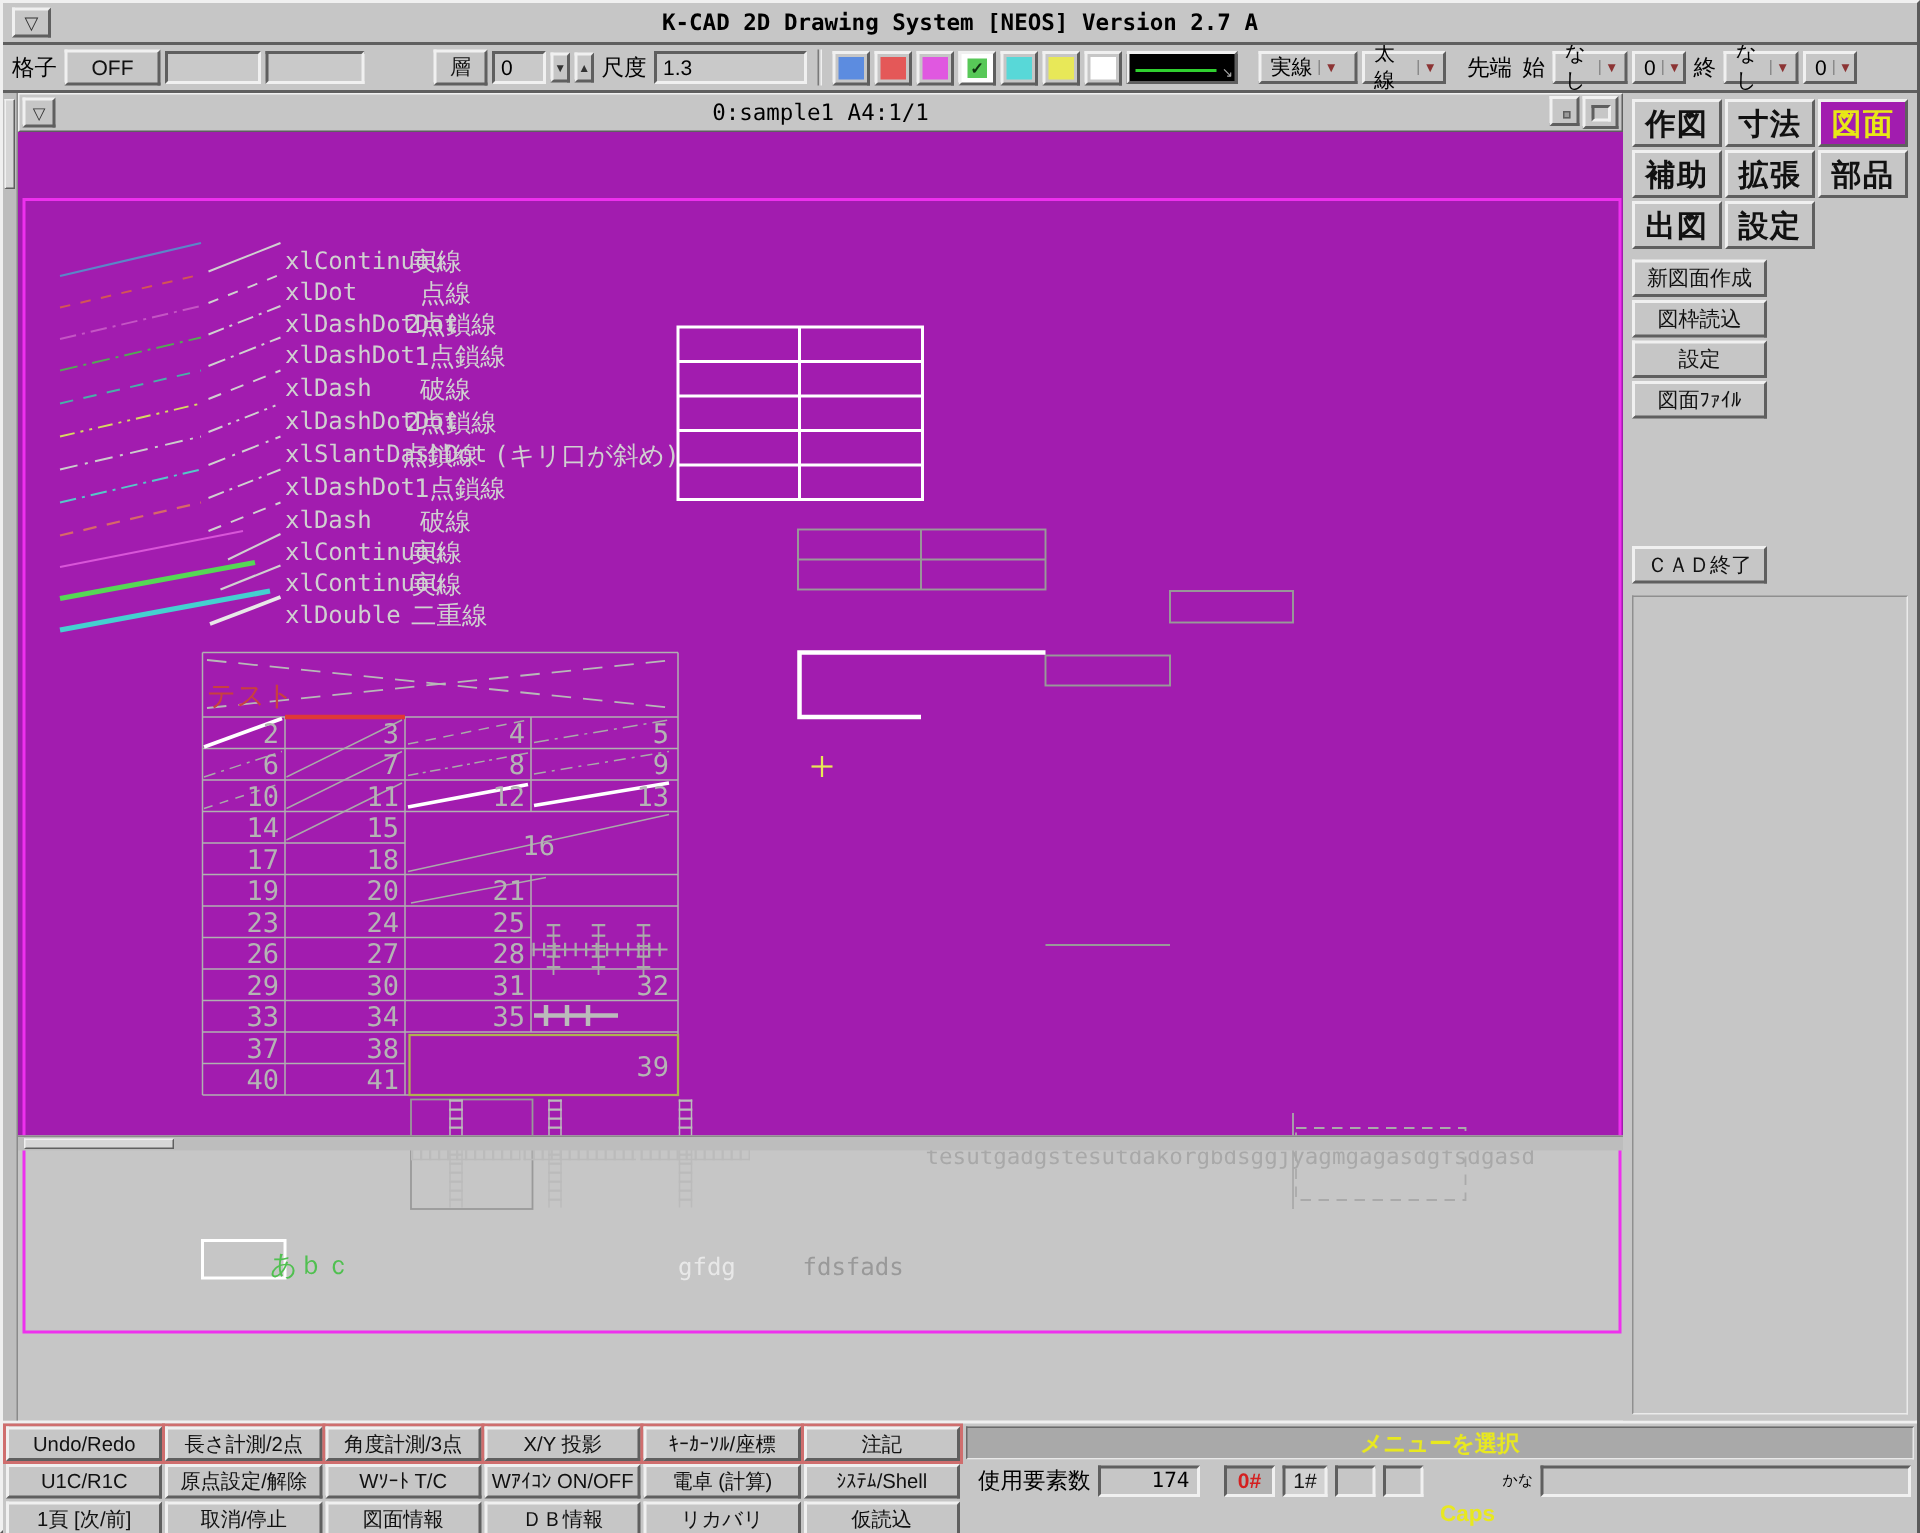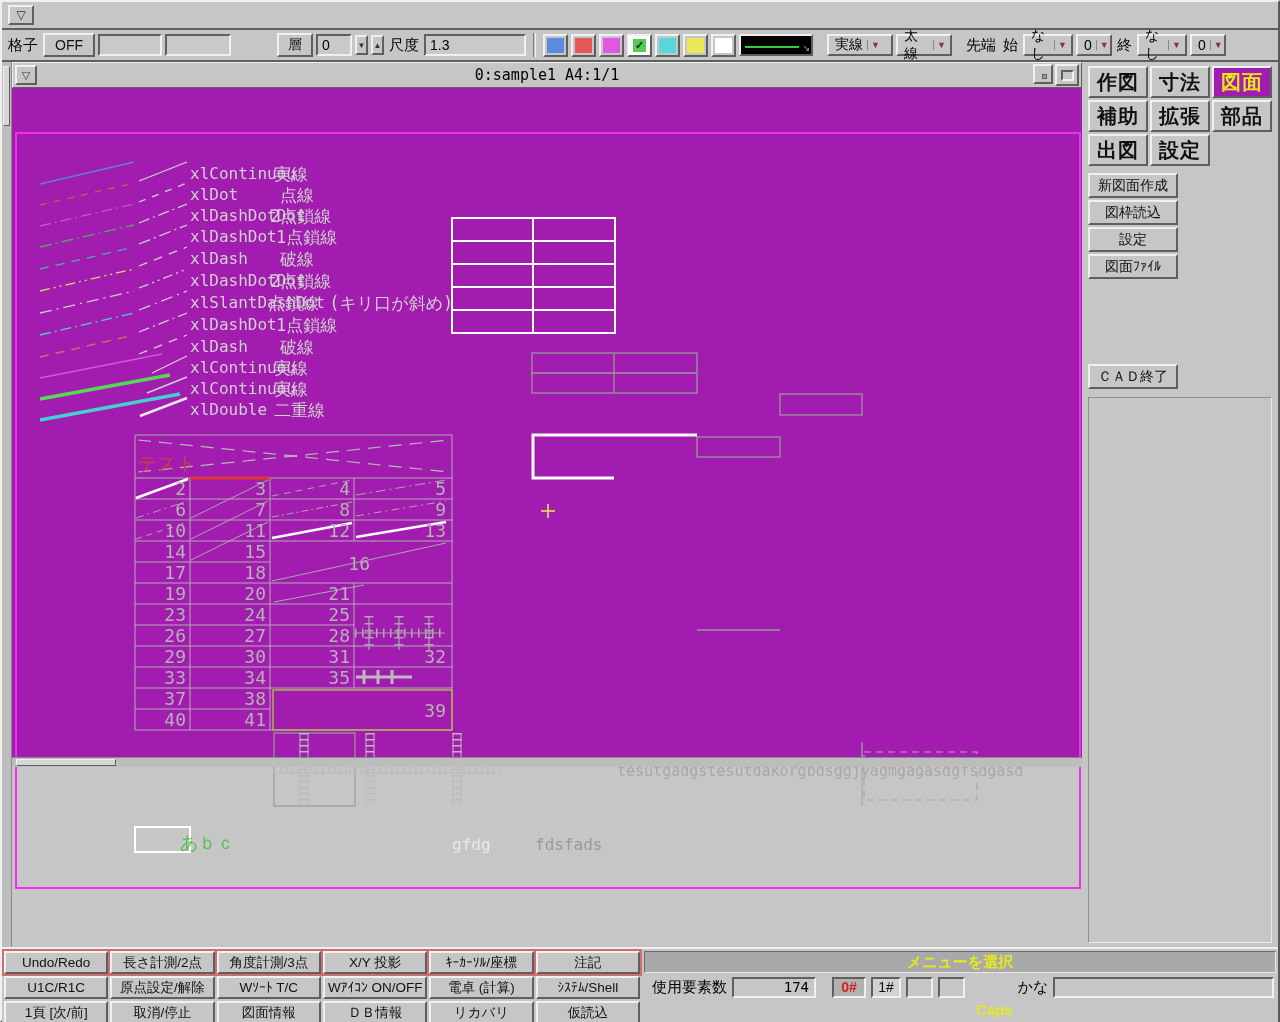--- a/index.html
+++ b/index.html
@@ -67,46 +67,47 @@
   .bottombar { height:77px; border-top:2px solid #f0f0f0; background:#c6c6c6; display:flex; padding:2px 2px 0 2px; gap:4px; }
   .bb-left { width:636px; display:grid; grid-template-columns:repeat(6,1fr); grid-auto-rows:23px; gap:2px; }
   .bb-btn { font-size:13.5px; }
   .red-outline { box-shadow:0 0 0 2px #cf6e6e; }
   .bb-right { flex:1; display:flex; flex-direction:column; gap:2px; }
   .bb-r1 { height:23px; display:flex; gap:3px; align-items:center; }
   .aux-btn { width:46px; height:23px; font-size:14px; }
   .statusbar { height:22px; background:#a9a9a9; border:1px solid; border-color:#6a6a6a #e8e8e8 #e8e8e8 #6a6a6a; display:flex; align-items:center; justify-content:center; font-size:15px; font-weight:bold; color:#e8e820; }
   .bb-r3 { height:24px; display:flex; align-items:center; gap:5px; }
   .r3-label { font-size:15px; color:#000; padding-left:8px; }
-  .count-field { width:84px; height:21px; display:flex; align-items:center; justify-content:flex-end; padding:0 5px; font-size:14px; font-family:"DejaVu Sans Mono",monospace; }
+  .count-field { width:68px; height:21px; display:flex; align-items:center; justify-content:flex-end; padding:0 5px; font-size:14px; font-family:"DejaVu Sans Mono",monospace; }
   .ind0 { width:34px; height:21px; background:#b2b2b2; color:#d42020; font-weight:bold; font-size:14px; }
   .ind1 { width:30px; height:21px; background:#d2d2d2; font-size:14px; }
   .mini-field { width:27px; height:21px; }
   .caps { color:#e8e820; font-weight:bold; font-size:15px; margin-left:6px;margin-top:44px; }
-  .kana { color:#000; font-size:15px; }
+  .kana { color:#000; font-size:10px; }
   .wide-field { flex:1; height:21px; margin-right:2px; }
 
   
   .t-lat { font:16px "DejaVu Sans Mono",monospace; fill:#d0d0d0; }
   .t-jp  { font:17px "DejaVu Sans Mono",monospace; fill:#d0d0d0; }
   .num   { font:18px "DejaVu Sans Mono",monospace; fill:#b4b4b4; text-anchor:end; }
   .gtext { font:15px "DejaVu Sans Mono",monospace; fill:#a8a8a8; }
 </style>
 </head>
 <body>
 
 <div class="frame">
 
   <div class="titlebar">
     <div class="menu-btn raised btn">▽</div>
+    <div class="win-title">K-CAD 2D Drawing System [NEOS] Version 2.7 A</div>
   </div>
 
   <div class="toolbar">
     <span class="tb-label">格子</span>
-    <div class="btn raised" style="width:52px;height:24px;">OFF</div>
+    <div class="btn raised" style="width:64px;height:24px;">OFF</div>
     <div class="tb-field sunken" style="width:64px;"></div>
     <div class="tb-field sunken" style="width:66px;"></div>
     <div style="width:40px;"></div>
     <div class="btn raised" style="width:36px;height:24px;">層</div>
     <div class="tb-field sunken" style="width:36px;">0</div>
     <div class="tinybtn raised">▼</div>
     <div class="tinybtn raised">▲</div>
     <span class="tb-label">尺度</span>
     <div class="tb-field sunken" style="width:102px;">1.3</div>
     <div class="divider"></div>

